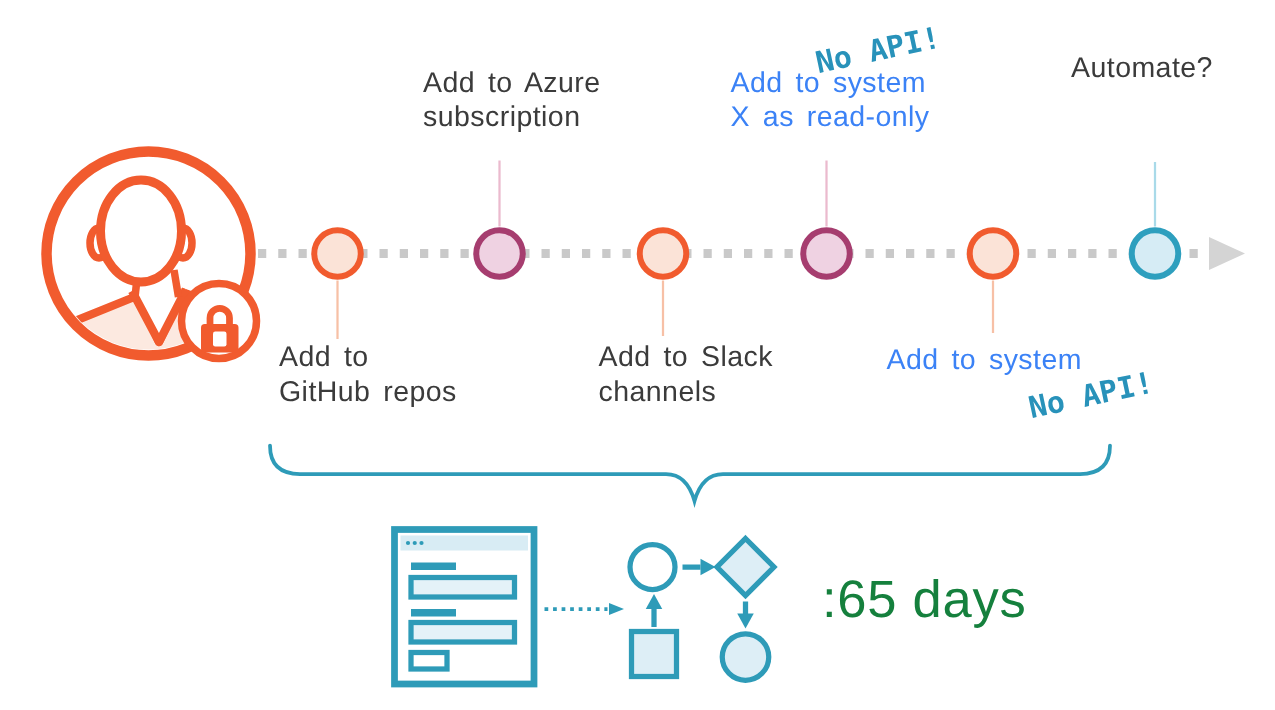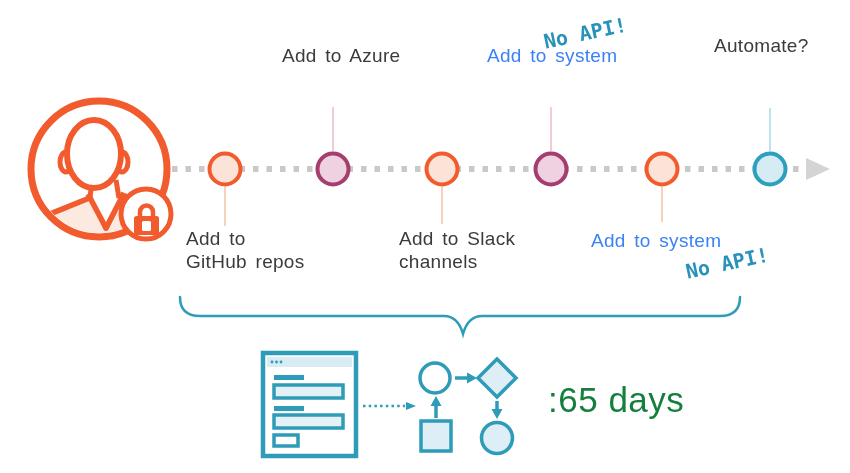--- a/index.html
+++ b/index.html
@@ -100,24 +100,26 @@
       <polygon points="491.5,409 497,419 502.5,409" fill="#2E9BB8" stroke="none"></polygon>
       <circle cx="497" cy="438" r="15.5" fill="#DDEEF6"></circle>
       <rect x="421" y="421" width="30" height="30" fill="#DDEEF6"></rect>
       <line x1="436" y1="418" x2="436" y2="405"></line>
       <polygon points="430.5,406 436,396 441.5,406" fill="#2E9BB8" stroke="none"></polygon>
     </g>
   </svg>
 
   <div class="label" style="left:282px; top:44px">
     <span>Add to Azure</span><br>
+    <span>subscription</span>
   </div>
 
   <div class="label muted" style="left:487px; top:44px">
     <span>Add to system</span><br>
+    <span>X as read-only</span>
   </div>
 
   <div class="label" style="left:714px; top:34px">
     <span>Automate?</span>
   </div>
 
   <div class="label" style="left:399px; top:227px">
     <span>Add to Slack</span><br>
     <span>channels</span>
   </div>

